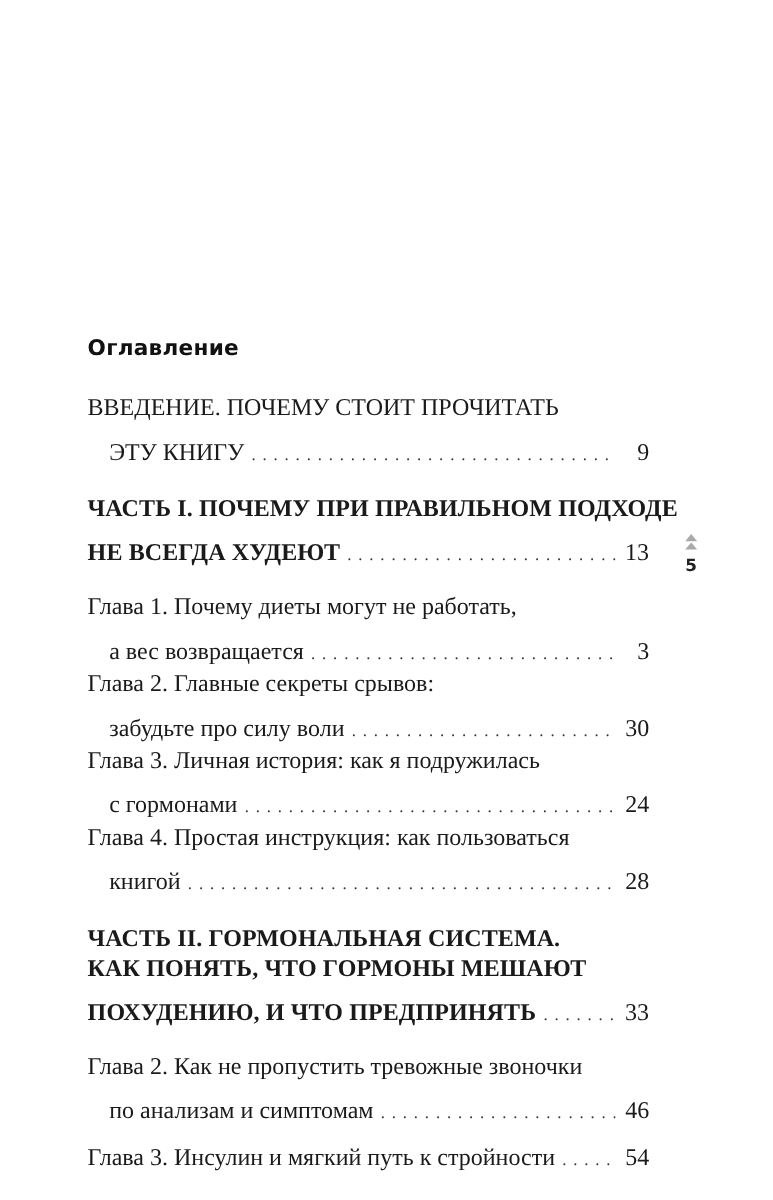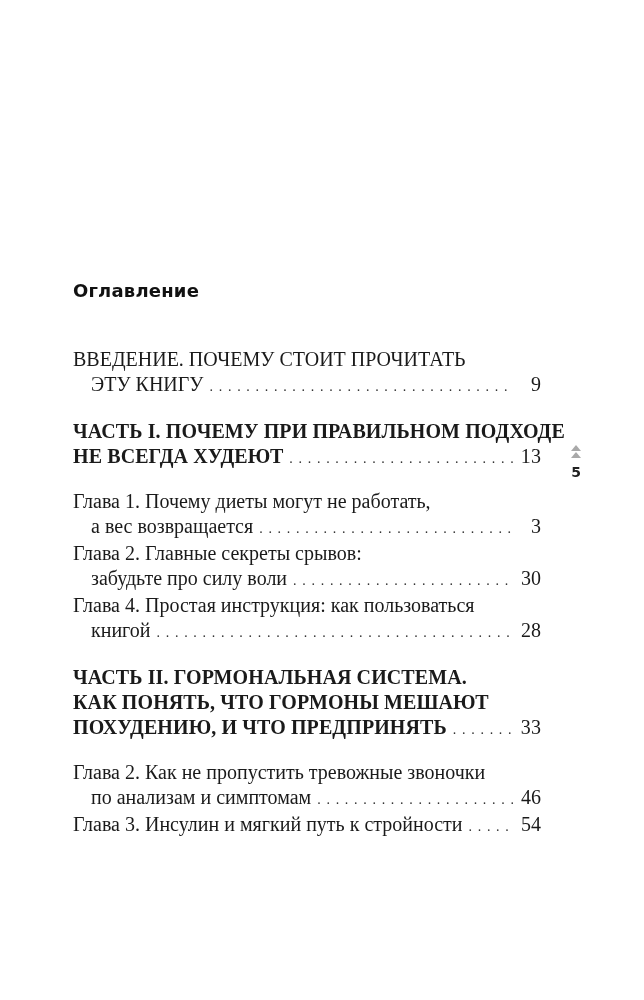--- a/index.html
+++ b/index.html
@@ -19,21 +19,21 @@
       position: absolute;
       left: 73px;
       top: 278px;
       width: 468px;
     }
     .toc-title {
       font-family: "DejaVu Sans", "Liberation Sans", sans-serif;
       font-weight: bold;
       font-size: 18px;
       letter-spacing: 0.2px;
-      margin: 0 0 43px 0;
+      margin: 0 0 24px 0;
       line-height: 26px;
       color: #111;
     }
     .entry {
       font-size: 20px;
       line-height: 25px;
     }
     .entry .line {
       display: block;
       white-space: nowrap;
@@ -42,20 +42,21 @@
       display: flex;
       align-items: baseline;
       padding-left: 18px;
     }
     .entry.single .line.last {
       padding-left: 0;
     }
     .entry .text {
       flex: 0 0 auto;
       white-space: nowrap;
+      margin-top: 12px;
     }
     .entry .leader {
       flex: 1 1 auto;
       overflow: hidden;
       white-space: nowrap;
       margin: 0 6px 0 6px;
       letter-spacing: 5.2px;
       color: #333;
       font-size: 14px;
     }
@@ -145,20 +146,28 @@
 
   <div class="entry">
     <span class="line">Глава 2. Главные секреты срывов:</span>
     <span class="line last">
       <span class="text">забудьте про силу воли</span>
       <span class="leader"></span>
       <span class="pagenum">30</span>
     </span>
   </div>
 
+  <div class="entry">
+    <span class="line">Глава 3. Личная история: как я подружилась</span>
+    <span class="line last">
+      <span class="text">с гормонами</span>
+      <span class="leader"></span>
+      <span class="pagenum">24</span>
+    </span>
+  </div>
 
   <div class="entry">
     <span class="line">Глава 4. Простая инструкция: как пользоваться</span>
     <span class="line last">
       <span class="text">книгой</span>
       <span class="leader"></span>
       <span class="pagenum">28</span>
     </span>
   </div>
 

